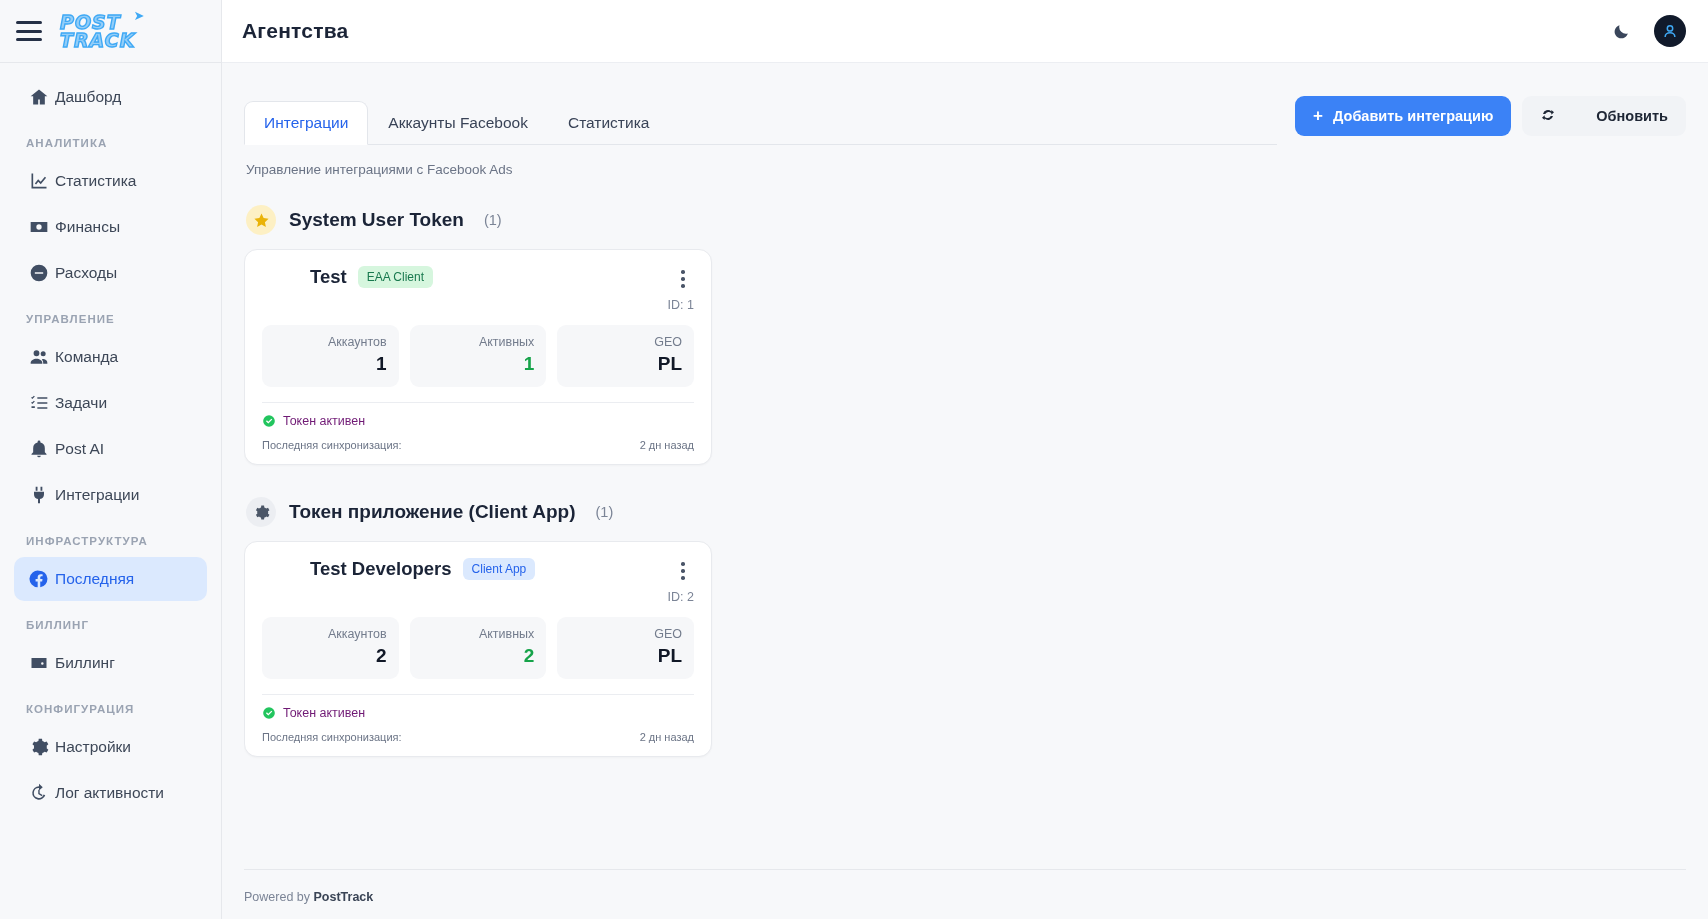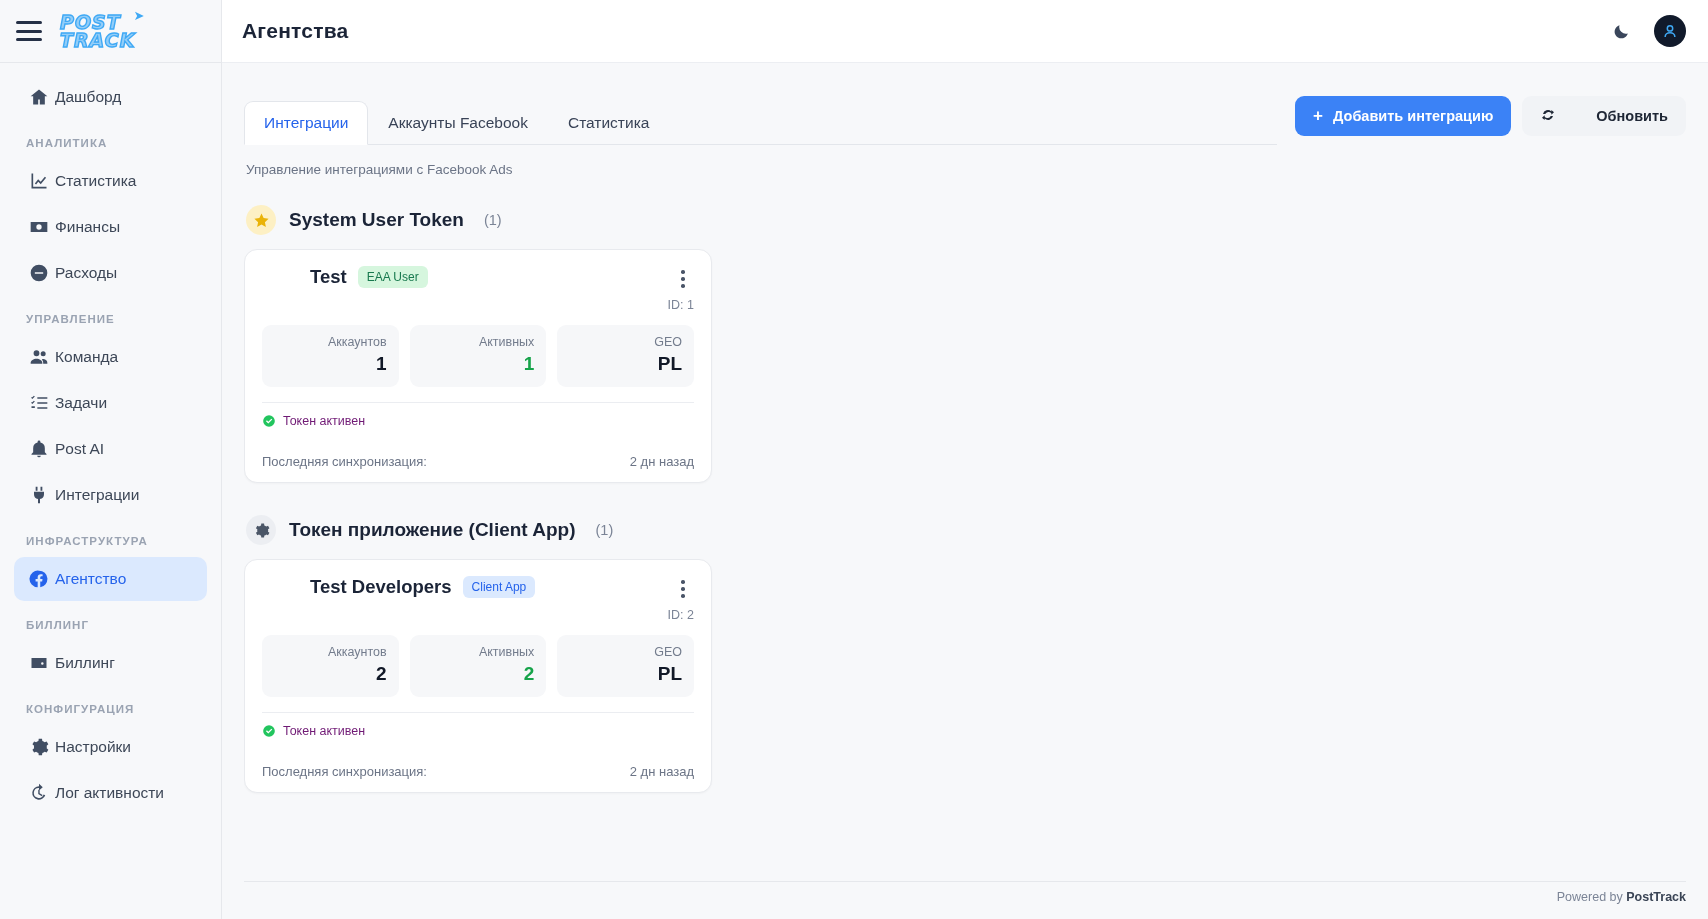--- a/index.html
+++ b/index.html
@@ -134,23 +134,23 @@
   .stat { flex: 1 1 0; background: #f6f7f9; border-radius: 9px; padding: 10px 12px 12px 12px; min-width: 0; }
   .stat-label { font-size: 12.5px; color: #737c8d; }
   .stat-value { font-size: 19px; font-weight: 700; color: #111827; padding-top: 4px; }
   .stat-value.green { color: #16a34a; }
 
   .card-sep { border-top: 1px solid #ebedf1; margin: 15px 0 0 0; }
   .status-row { display: flex; align-items: center; gap: 7px; padding-top: 11px; }
   .status-row svg { width: 14px; height: 14px; fill: #22c55e; display:block; }
   .status-text { font-size: 12.5px; color: #701a75; font-weight: 500; }
   .sync-row { display: flex; align-items: center; justify-content: space-between; padding-top: 11px; }
-  .sync-label, .sync-value { font-size: 13px; color: #6b7486; margin-top: 15px; }
-
-  .footer { border-top: 1px solid #e6e8ec; padding: 5px 0 14px 0; text-align: right; margin-top: auto; }
+  .sync-label, .sync-value { font-size: 11px; color: #6b7486; }
+
+  .footer { border-top: 1px solid #e6e8ec; padding: 17px 0 14px 0; text-align: left; margin-top: auto; }
   .footer-text { font-size: 12.5px; color: #7b8496; }
   .footer-text b { color: #3a4455; font-weight: 700; }
 </style>
 </head>
 <body>
 
 <div class="app">
 
   <aside class="sidebar">
     <div class="sidebar-head">
@@ -236,21 +236,21 @@
         <span>Интеграции</span>
       </div>
 
       <div class="nav-section">ИНФРАСТРУКТУРА</div>
       <div class="nav-item active">
         <span class="ic">
             <svg viewBox="0 0 24 24">
               <path d="M12 2a10 10 0 1 0-1.6 19.9v-7h-2.5V12h2.5v-1.9c0-2.5 1.5-3.9 3.7-3.9 1.1 0 2.2.2 2.2.2v2.4h-1.2c-1.2 0-1.6.8-1.6 1.6V12h2.7l-.4 2.9h-2.3v7A10 10 0 0 0 12 2z"></path>
             </svg>
           </span>
-        <span>Агентство</span>
+        <span>Последняя</span>
       </div>
 
       <div class="nav-section">БИЛЛИНГ</div>
       <div class="nav-item">
         <span class="ic">
             <svg viewBox="0 0 24 24">
               <path d="M3 6h18v12H3V6zm13 5a1.5 1.5 0 1 0 0 3 1.5 1.5 0 0 0 0-3z"></path>
             </svg>
           </span>
         <span>Биллинг</span>
@@ -329,21 +329,21 @@
                 </svg>
               </span>
             <span class="group-title">System User Token</span>
             <span class="group-count">(1)</span>
           </div>
 
           <div class="card">
             <div class="card-top">
               <div class="card-name-row">
                 <span class="card-name">Test</span>
-                <span class="pill green">EAA User</span>
+                <span class="pill green">EAA Client</span>
               </div>
               <span class="kebab">
                   <i></i>
                   <i></i>
                   <i></i>
                 </span>
             </div>
             <div class="card-id">ID: 1</div>
 
             <div class="stats">

